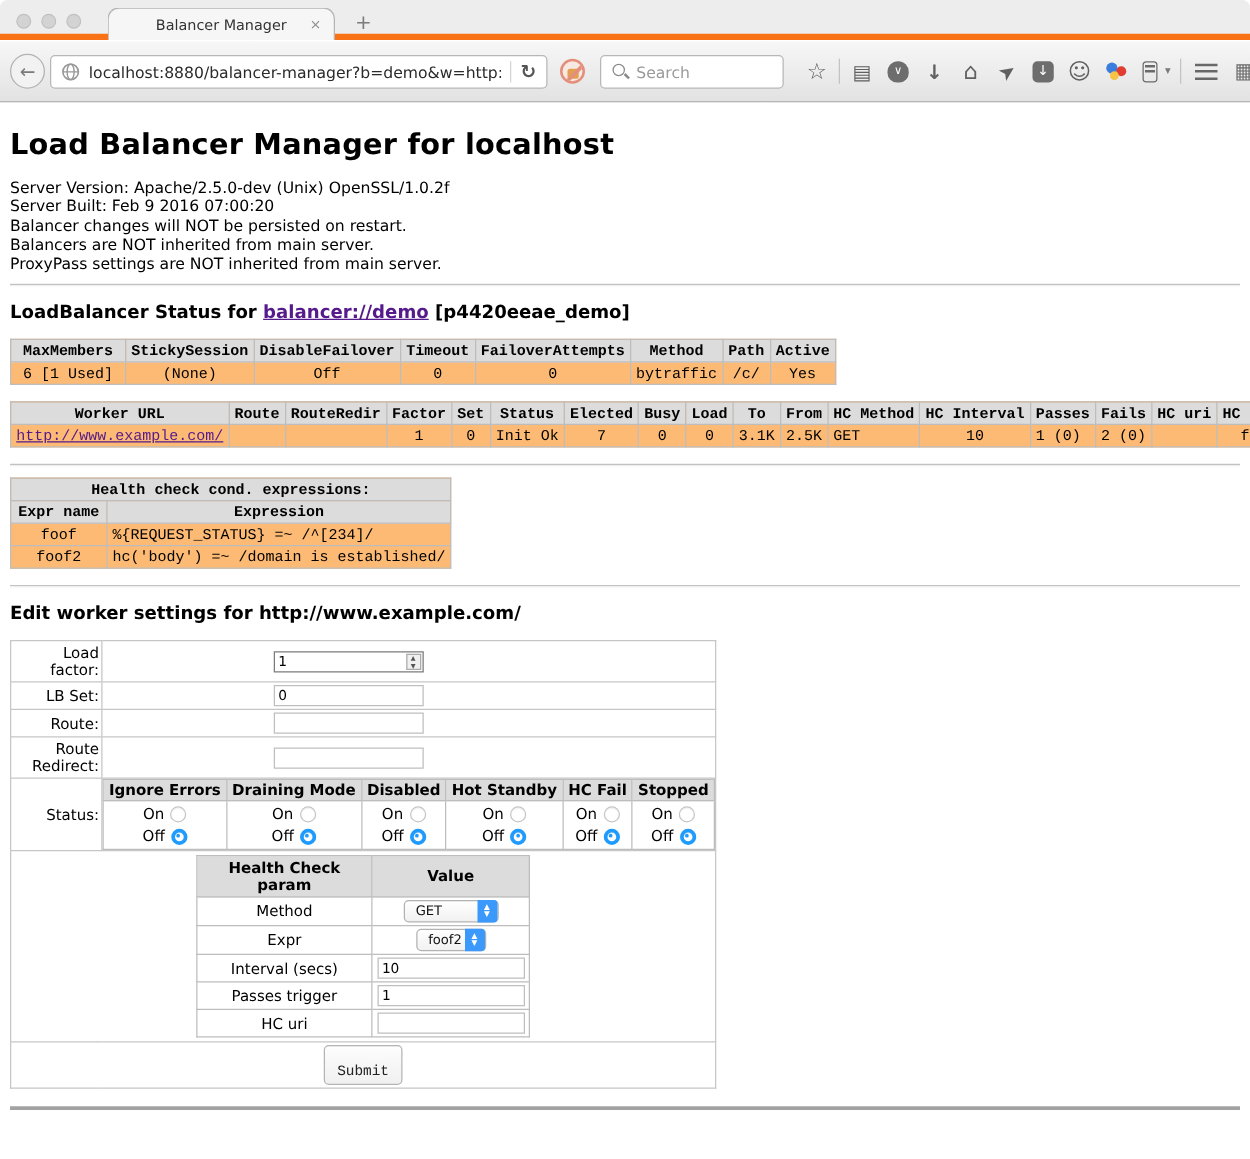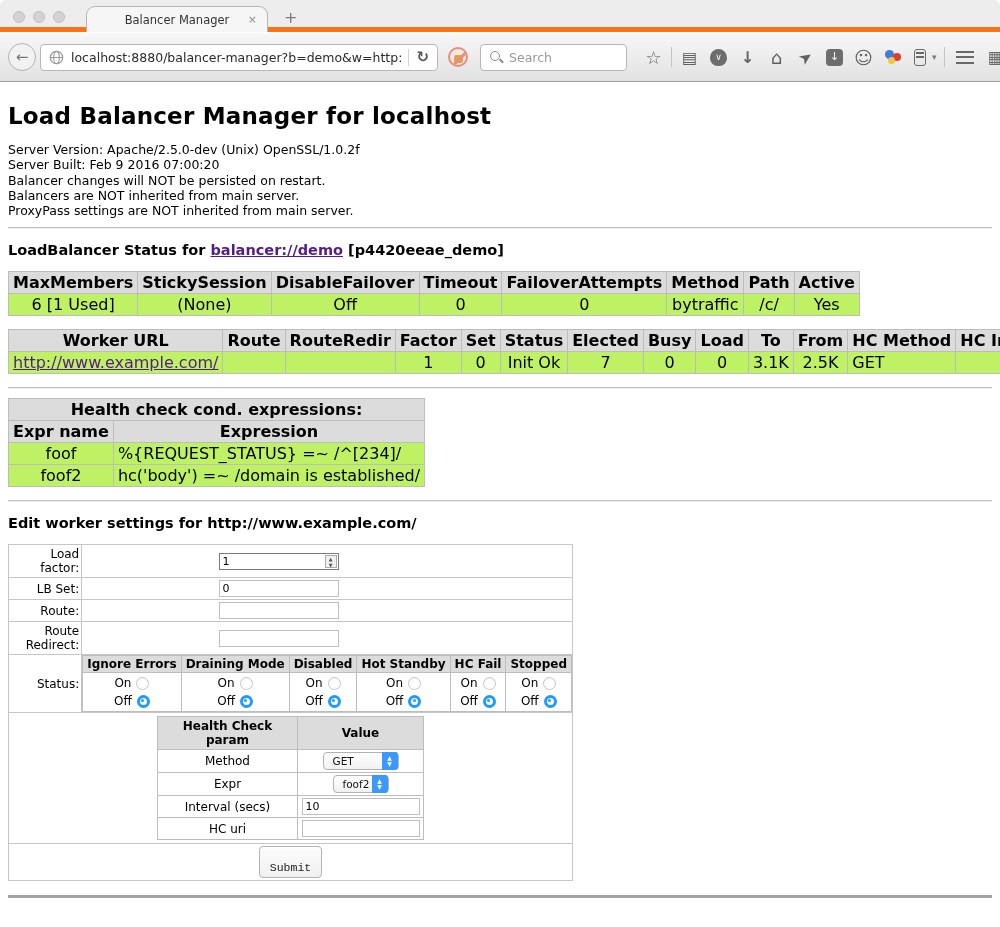--- a/index.html
+++ b/index.html
@@ -50,21 +50,21 @@
   .gridicon { font-size:17px; color:#6a6a6a; margin:0 10px 0 6px; flex:none; }
 
   
   .content { position:absolute; left:0; top:82px; width:1000px; bottom:0; background:#fff; padding:0 8px; font-size:12.5px; color:#000; }
   h1.pg { font-size:23px; font-weight:bold; letter-spacing:.2px; margin:21px 0 13px 0; }
   .info div { line-height:15.3px; }
   hr.lt { border:none; border-top:1px solid #c2c2c2; border-bottom:1px solid #efefef; margin:9px 0; }
   hr.dk { border:none; height:3px; background:#a2a2a2; margin:14px 0; }
   h3.sec { font-size:14.5px; font-weight:bold; margin:13px 0 13px 0; }
   a.vlink { color:#551a8b; text-decoration:underline; }
-  table.t { border-collapse:collapse; font-size:16px; background:#bef264; border:1px solid #8f8f8f; margin-bottom:13px; }
+  table.t { border-collapse:collapse; font-size:12px; background:#fdba74; border:1px solid #8f8f8f; margin-bottom:13px;font-family:Liberation Mono, monospace; }
   .t th, .t td { border:1px solid #bdbdbd; padding:1px 4px; text-align:center; height:18px; white-space:nowrap; }
   .t th { background:#dcdcdc; font-weight:bold; }
   .tl { text-align:left !important; }
   .tr { text-align:right !important; }
 
   
   table.form { border-collapse:collapse; width:565px; border:1px solid #9a9a9a; font-size:12px; margin-top:4px; }
   .form > tbody > tr > td { border:1px solid #c6c6c6; padding:2px; }
   .lblcell { width:100px; text-align:right; height:22px; }
   .valcell { text-align:center; }
@@ -375,20 +375,24 @@
               <td class="vcol"><span class="selbox" style="width:56px">
                         <span style="flex:1;text-align:left">foof2</span>
                         <span class="stepper" style="margin-left:2px">▲<br>▼</span>
                       </span></td>
             </tr>
             <tr>
               <td class="pcol">Interval (secs)</td>
               <td class="vcol"><input class="txt" style="width: 118px;" value="10"></td>
             </tr>
             <tr>
+              <td class="pcol">Passes trigger</td>
+              <td class="vcol"><input class="txt" style="width: 118px;" value="1"></td>
+            </tr>
+            <tr>
               <td class="pcol">HC uri</td>
               <td class="vcol"><input class="txt" style="width: 118px;" value=""></td>
             </tr>
           </tbody>
               </table>
         </td>
       </tr>
       <tr>
         <td class="submitrow" colspan="2"><button class="btn">Submit</button></td>
       </tr>

